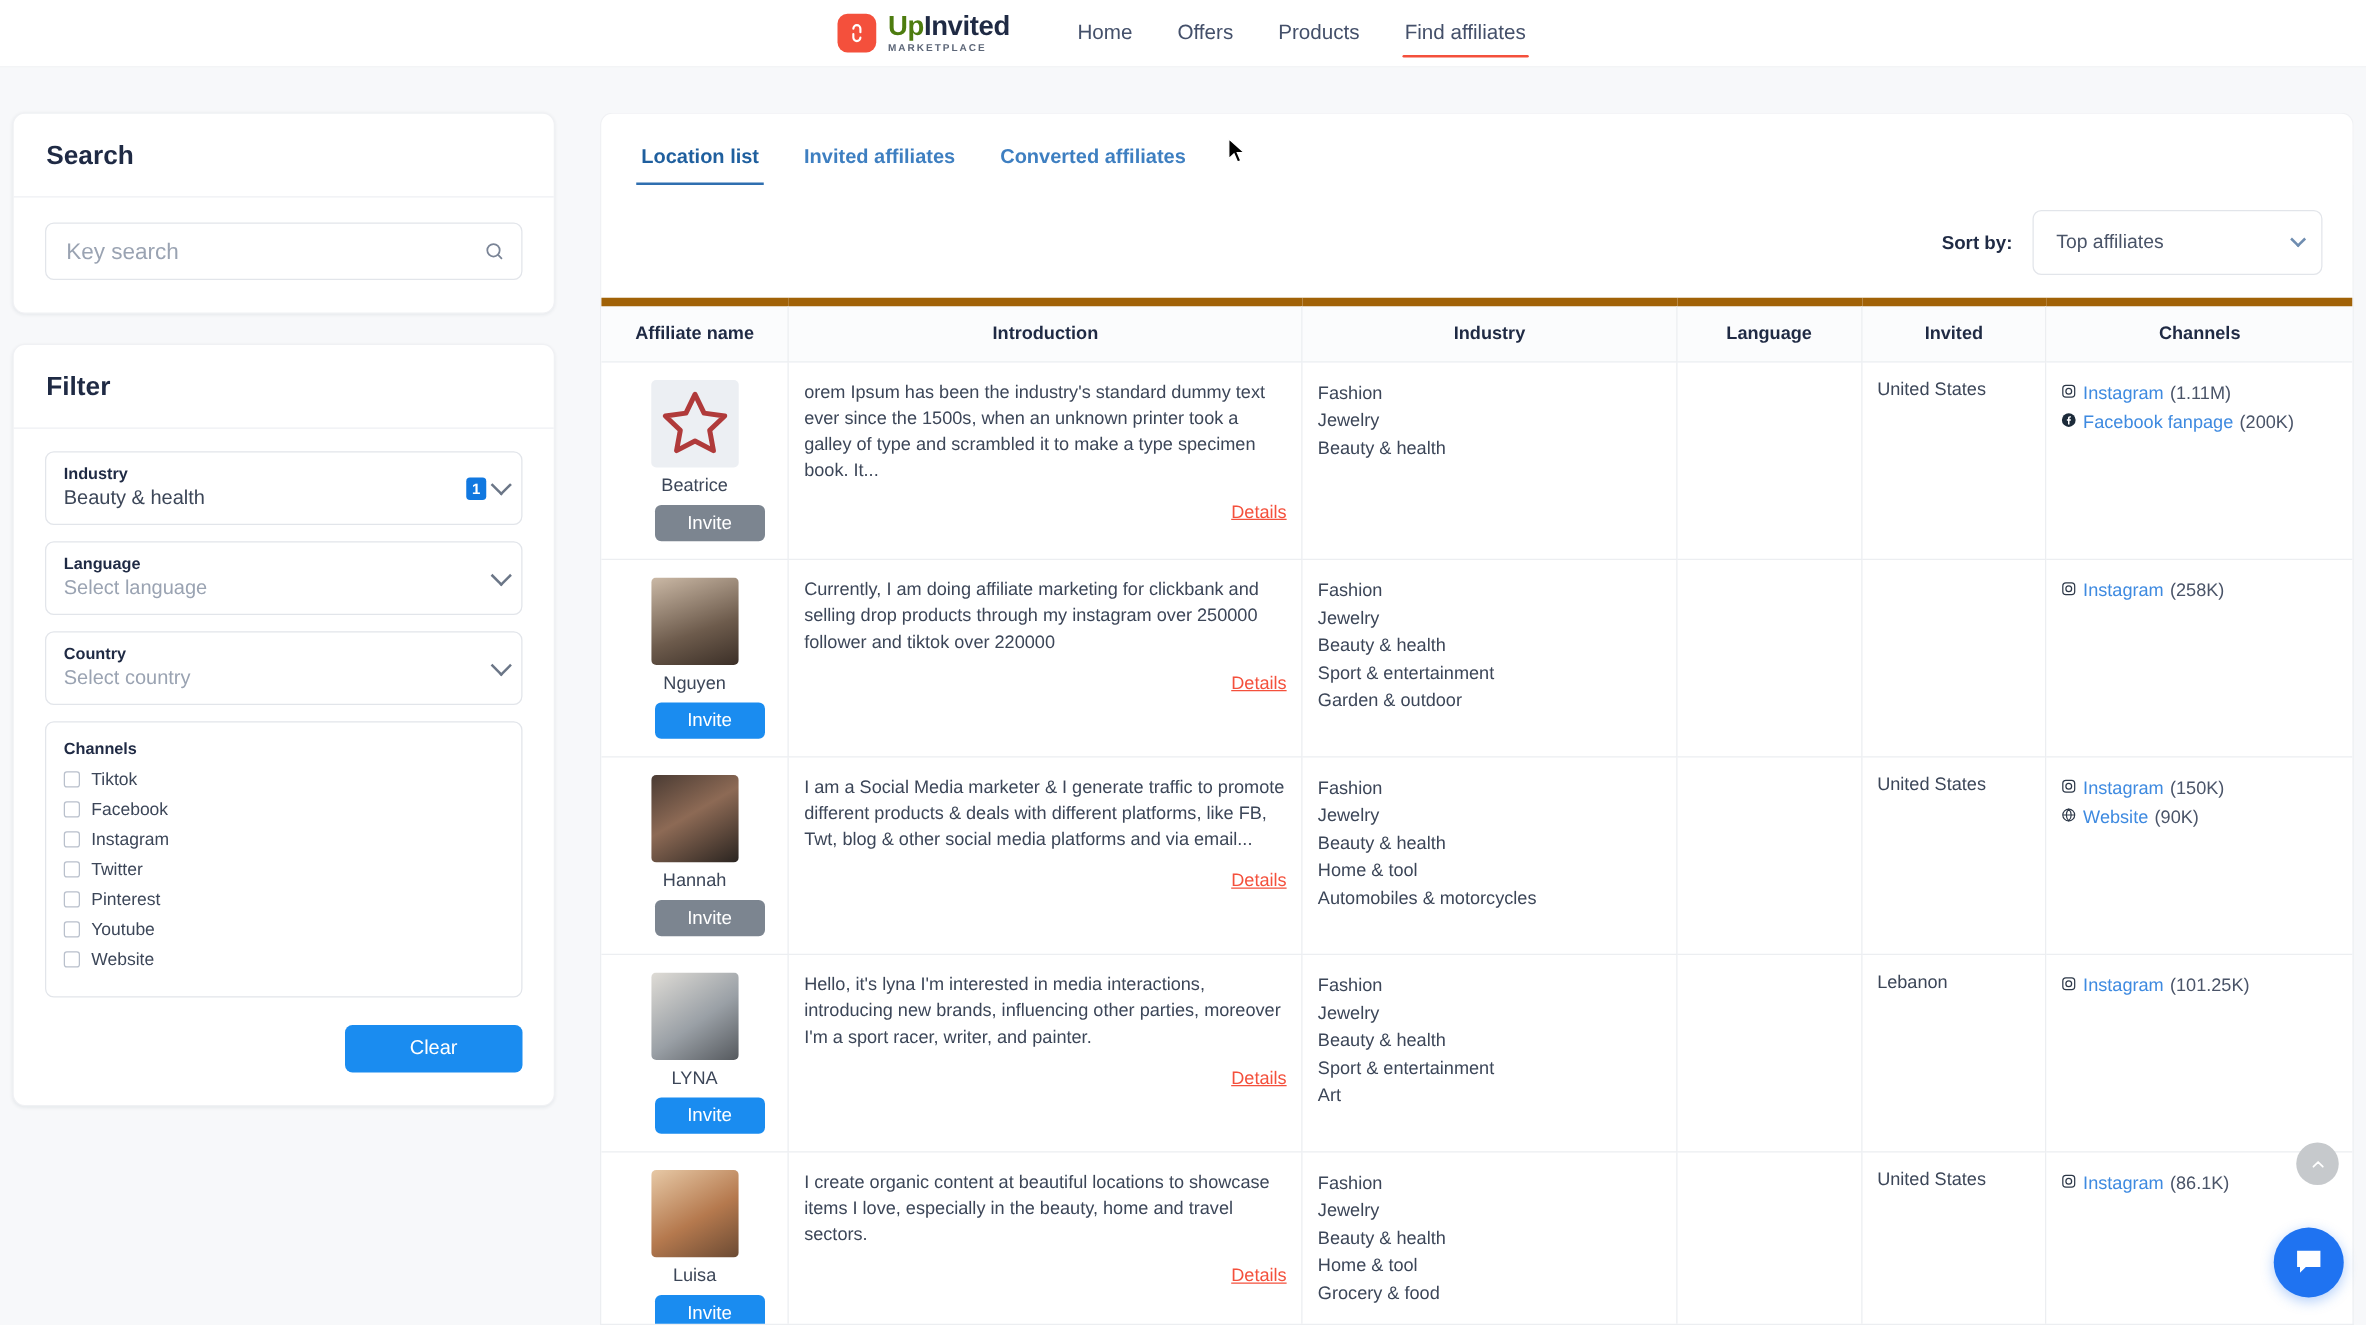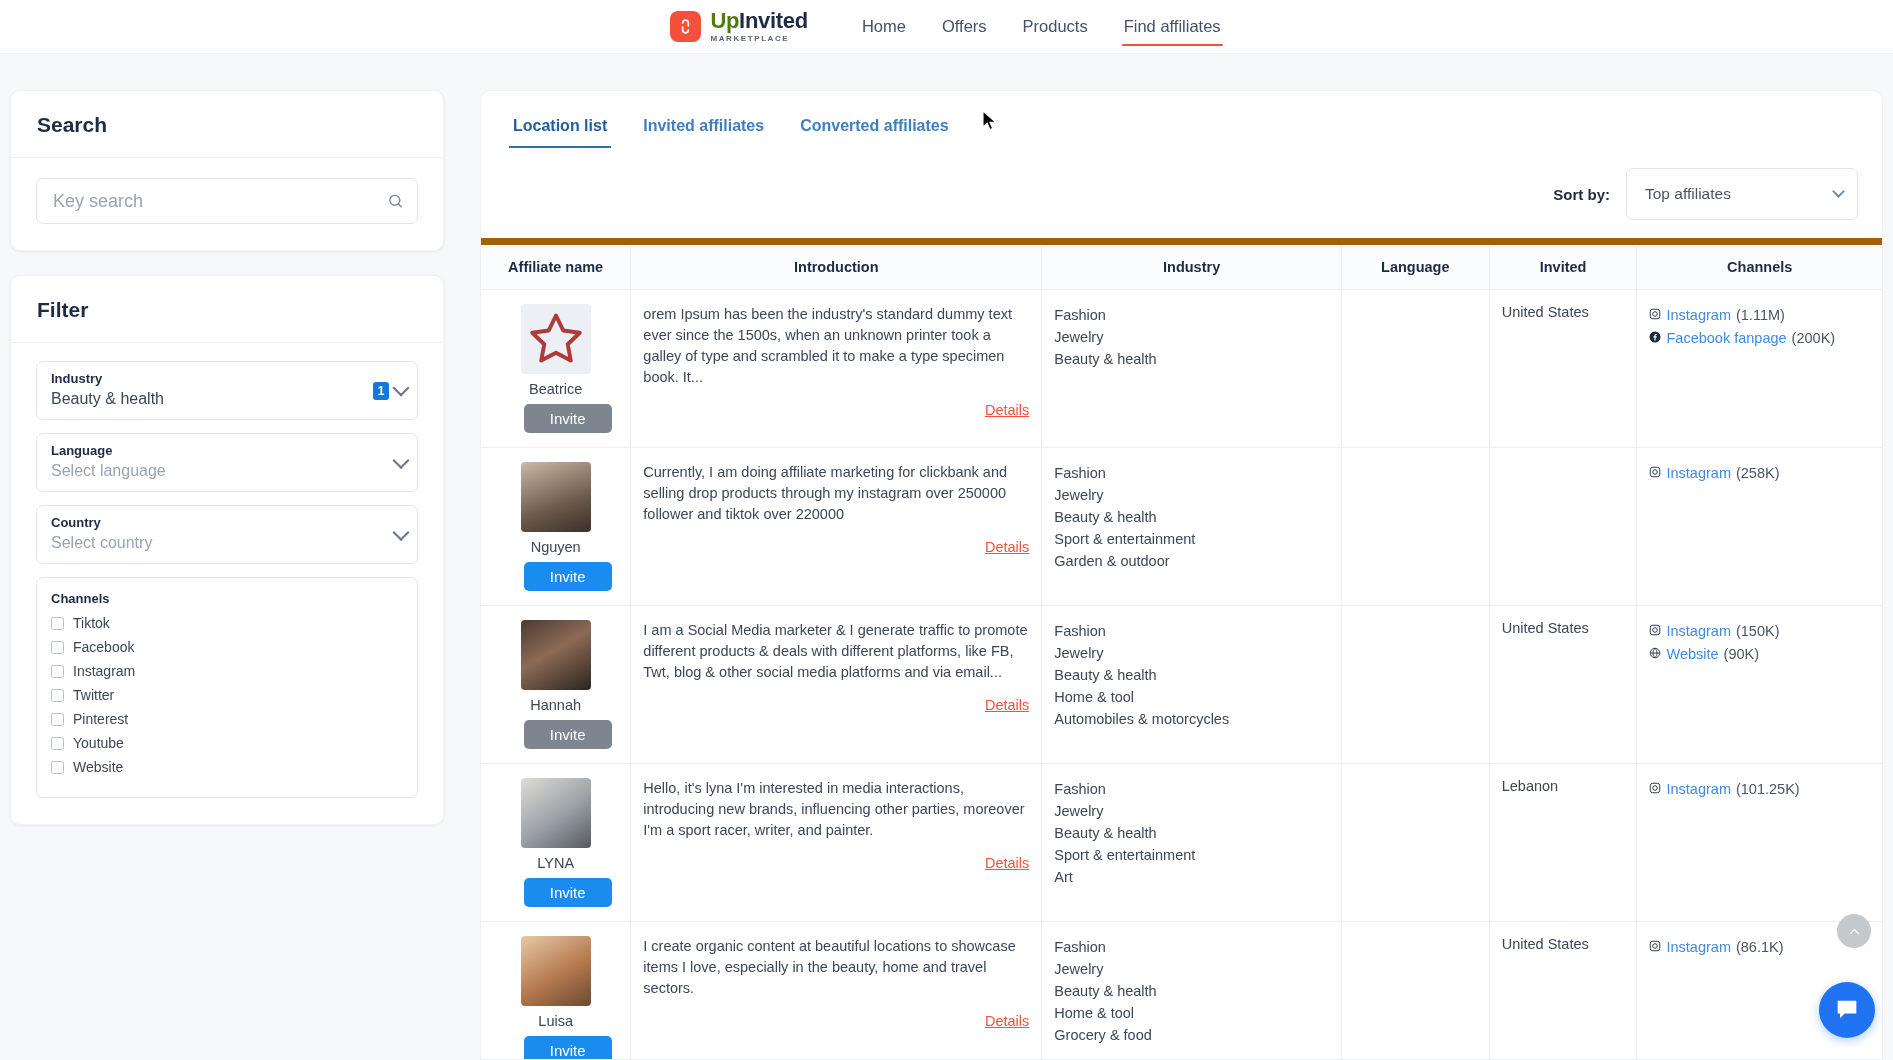--- a/index.html
+++ b/index.html
@@ -290,20 +290,23 @@
                 <span class="check-box"></span>
                 <span class="check-label">Youtube</span>
               </div>
               <div class="check-row">
                 <span class="check-box"></span>
                 <span class="check-label">Website</span>
               </div>
             </div>
         </div>
 
+        <div class="clear-row">
+          <button class="clear-btn">Clear</button>
+        </div>
       </div>
     </div>
   </div>
 
   <div class="main">
 
     <div class="tabs">
       <div class="tab active">Location list</div>
       <div class="tab">Invited affiliates</div>
       <div class="tab">Converted affiliates</div>

